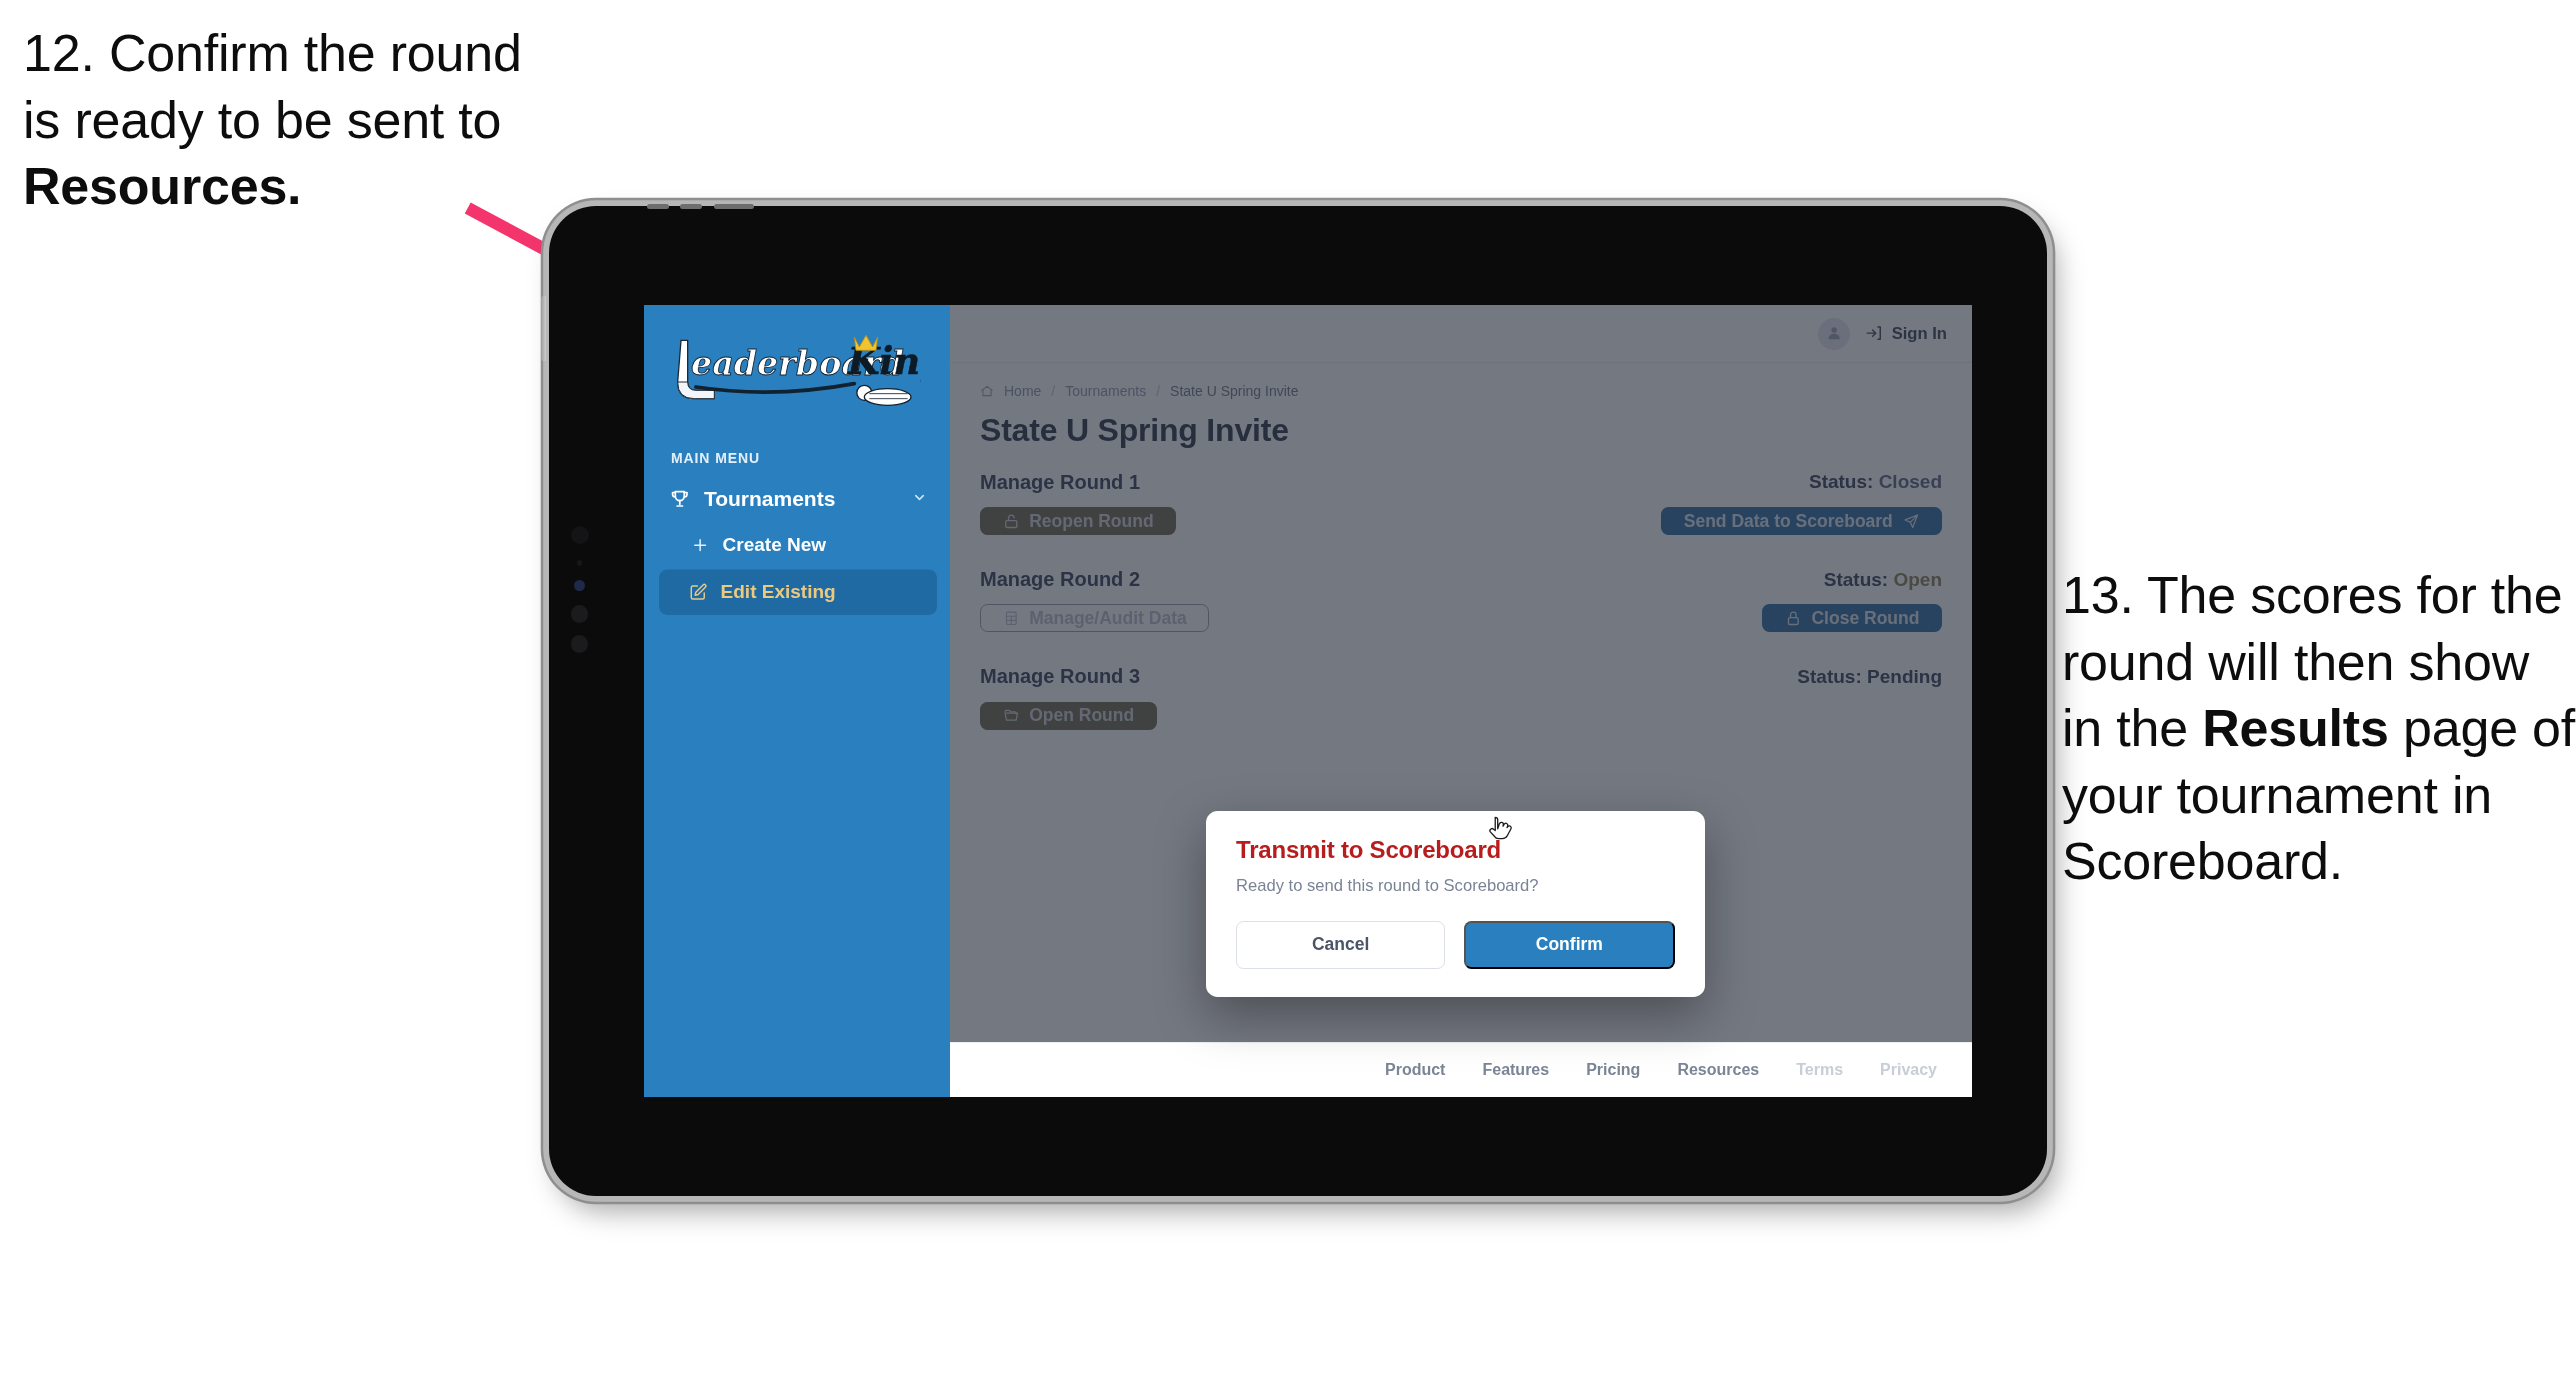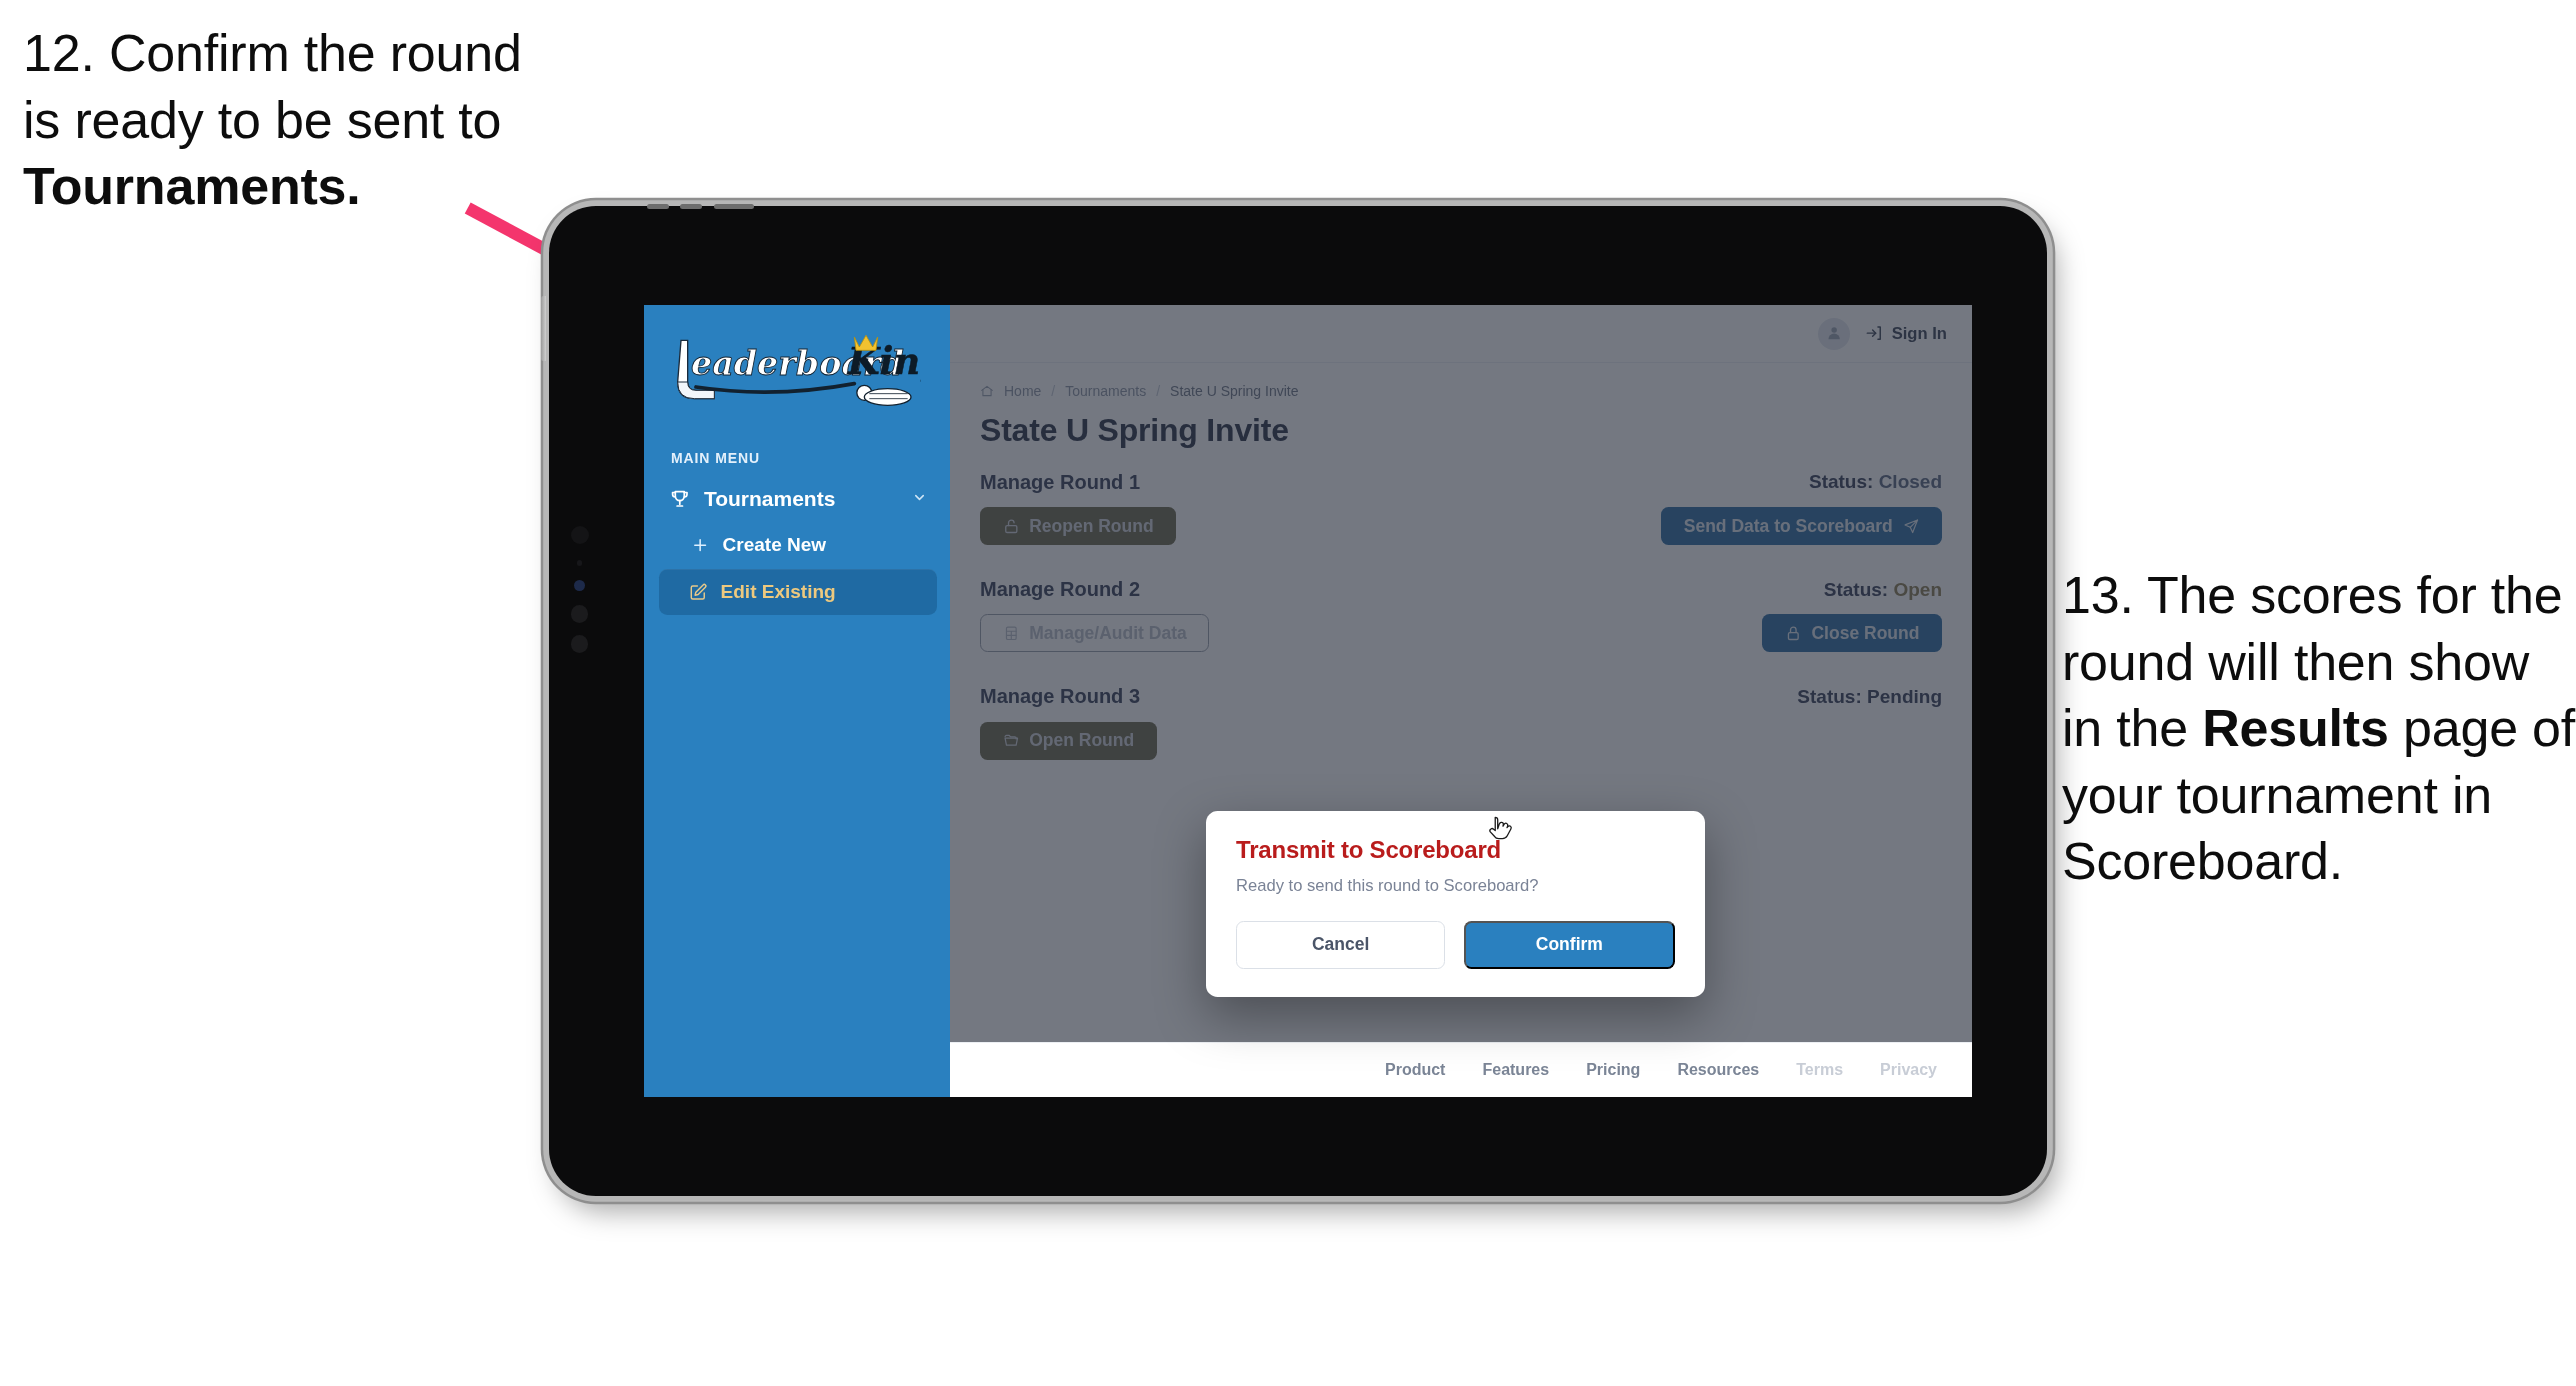--- a/index.html
+++ b/index.html
@@ -133,21 +133,21 @@
   .round-row { margin-top: 21.6px; }
   .round-head { display:flex; align-items:center; justify-content:space-between; }
   .round-name { font-size: 20px; font-weight:600; color:#39415a;text-align:center; }
   .round-status { font-size: 19px; font-weight:700; color:#39415a; }
   .round-status .val { font-weight:700; }
   .round-actions { display:flex; align-items:center; justify-content:space-between; margin-top: 13.3px; }
 
   .btn {
     display:inline-flex; align-items:center; justify-content:center; gap:10px;
     border-radius: 7.5px; font-size: 17.5px; font-weight: 600;
-    padding: 0 21.6px; height: 38px; border:0.8px solid transparent;
+    padding: 0 21.6px; height: 28px; border:0.8px solid transparent;
     white-space: nowrap;
   }
   .btn-muted   { background:#6e6a4f; color:#cfd3da; }
   .btn-ghost   { background:transparent; color:#b9bfc9; border-color:#9aa1ad; }
   .btn-primary { background:#2d6da3; color:#dde6ef; }
 
   
   .footer {
     height: 55px; flex:0 0 55px; background:#ffffff;
     display:flex; align-items:center; justify-content:flex-end;
@@ -179,21 +179,21 @@
   .cursor { position:absolute; left: 843px; top: 509px; z-index: 12; }
 </style>
 </head>
 <body>
 
 <div class="stage">
 
   <div class="annot" id="annot-left">
     <div>12. Confirm the round</div>
     <div>is ready to be sent to</div>
-    <div><b>Tournaments.</b></div>
+    <div><b>Resources.</b></div>
   </div>
 
   <div class="annot" id="annot-right">
     <span>13. The scores for the round will then show in the </span><b>Results</b><span> page of your tournament in Scoreboard.</span>
   </div>
 
   <svg id="arrow-svg" viewBox="0 0 3096 1666">
     <defs>
       <marker id="ah" markerWidth="6" markerHeight="6" refX="2.6" refY="3" orient="auto">
         <path d="M0,0 L6,3 L0,6 z" fill="#F4356D"></path>

